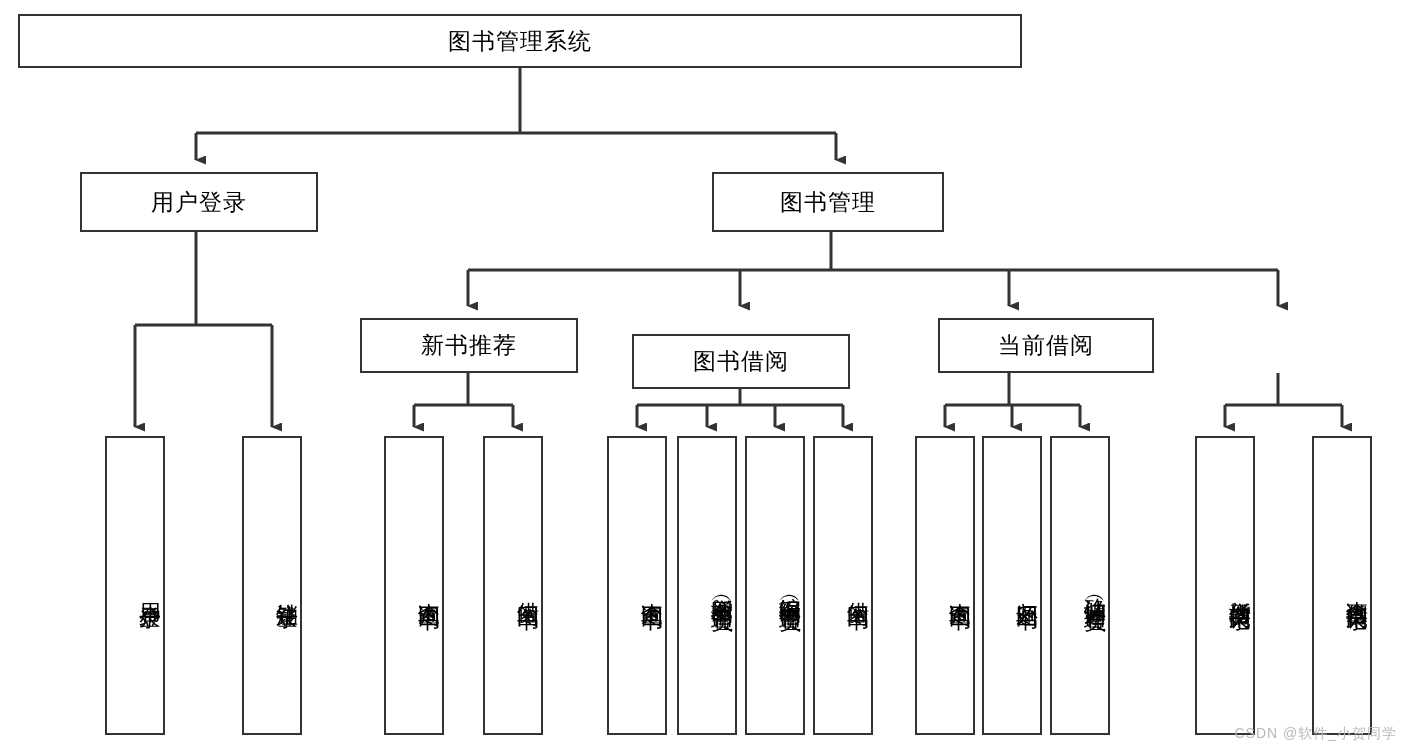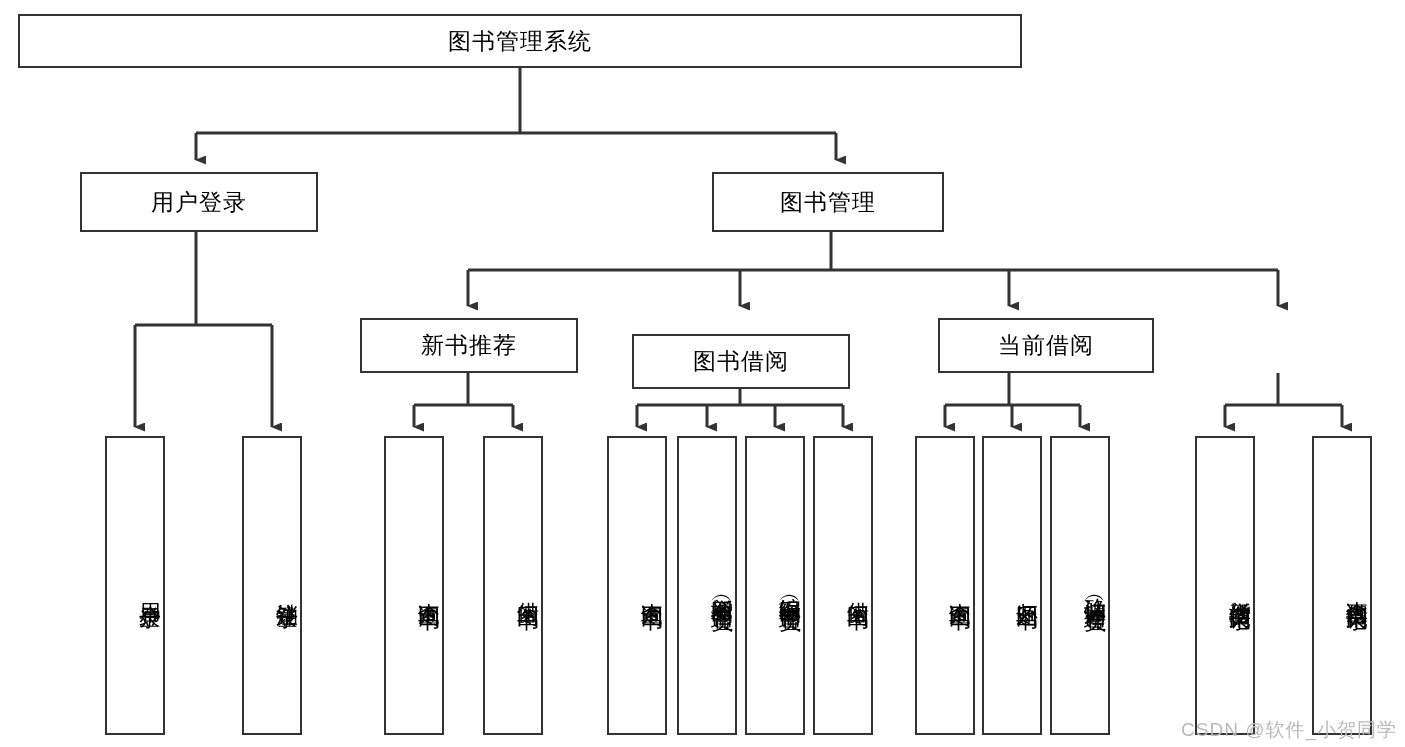--- a/index.html
+++ b/index.html
@@ -50,21 +50,21 @@
     letter-spacing: 2px;
   }
   .node .label {
     display: block;
     white-space: pre-wrap;
   }
   .watermark {
     position: absolute;
     right: 8px;
     bottom: 4px;
-    font-size: 19px;
+    font-size: 14px;
     color: #b9b9b9;
     letter-spacing: 1px;
     white-space: nowrap;
     user-select: none;
   }
 </style>
 </head>
 <body>
 
 <div id="canvas">

